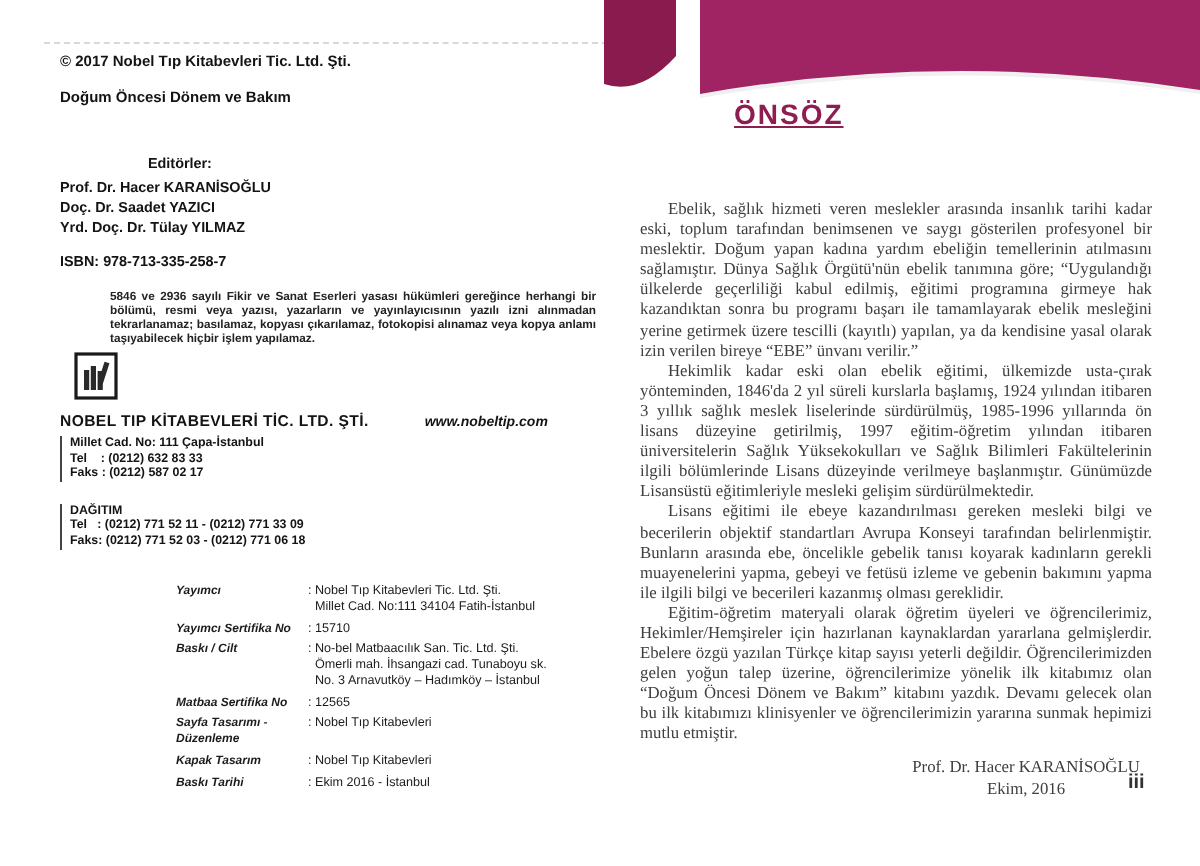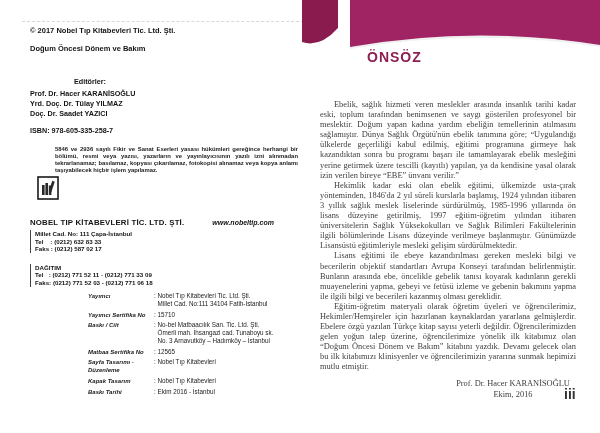--- a/index.html
+++ b/index.html
@@ -14,63 +14,63 @@
   .lp-copyright{margin-bottom:9px;}
   .lp-title{margin-bottom:24px;}
   .lp-editors-label{font-size:7.2px;font-weight:bold;line-height:9px;margin-bottom:3px;margin-left:44px;}
   .lp-editor{font-size:7.2px;font-weight:bold;line-height:10px;}
   .lp-isbn{font-size:7.2px;font-weight:bold;margin-top:7px;}
   .lp-legal{margin-top:11px;margin-left:25px;width:243px;font-size:5.9px;font-weight:bold;
             line-height:6.9px;text-align:justify;color:#222;}
 
   .lp-pub{position:absolute;left:30px;top:176px;width:278px;color:#141414;}
   .logo-box{margin-left:7px;width:22px;height:24px;}
-  .pub-row{display:flex;align-items:baseline;margin-top:18px;}
+  .pub-row{display:flex;align-items:baseline;margin-top:6px;}
   .pub-name{font-size:7.8px;font-weight:bold;letter-spacing:.2px;}
   .pub-web{font-size:7px;font-weight:bold;font-style:italic;margin-left:28px;}
   .addr-block{margin-top:3px;border-left:1px solid #444;padding-left:4px;}
   .addr-line{font-size:6.2px;font-weight:bold;line-height:7.6px;white-space:pre;}
   .dagitim-block{margin-top:11px;border-left:1px solid #444;padding-left:4px;}
 
   .lp-colophon{position:absolute;left:88px;top:292px;width:220px;color:#1c1c1c;}
   .colo-row{display:flex;margin-bottom:2.6px;}
   .col-label{width:66px;flex:0 0 66px;font-size:6px;font-weight:bold;font-style:italic;line-height:8px;}
   .col-value{font-size:6.3px;line-height:8px;white-space:pre-wrap;}
 
   
   .rp{position:absolute;left:300px;top:0;width:300px;height:433px;}
   .rp-band-svg{position:absolute;left:0;top:0;}
   .rp-title{position:absolute;left:67px;top:49px;font-size:14px;font-weight:bold;
-            letter-spacing:1px;color:#8e1d52;}
+            letter-spacing:1px;color:#8e1d52;text-decoration:underline;}
   .rp-text{position:absolute;left:20px;top:100px;width:256px;
            font-family:"Liberation Serif",serif;font-size:8.4px;line-height:10.1px;
            text-align:justify;color:#3e3e3e;}
   .body-par{margin:0;text-indent:14px;}
   .rp-signature{margin-top:5px;margin-left:118px;width:150px;text-align:center;text-indent:0;}
   .sig-name{font-size:8.4px;line-height:11px;}
   .sig-date{font-size:8.4px;line-height:11px;}
-  .rp-pagenum{position:absolute;left:264px;top:386px;font-size:14px;font-weight:bold;color:#333;}
+  .rp-pagenum{position:absolute;left:264px;top:386px;font-size:10px;font-weight:bold;color:#333;}
 </style>
 </head>
 <body>
 
 <div id="canvas">
 
   <div class="page-edge-line"></div>
 
   <div class="lp-top">
     <div class="t-b lp-copyright">© 2017 Nobel Tıp Kitabevleri Tic. Ltd. Şti.</div>
     <div class="t-b lp-title">Doğum Öncesi Dönem ve Bakım</div>
     <div class="lp-editors-label">Editörler:</div>
     <div>
         <div class="lp-editor">Prof. Dr. Hacer KARANİSOĞLU</div>
+        <div class="lp-editor">Doç. Dr. Saadet YAZICI</div>
         <div class="lp-editor">Yrd. Doç. Dr. Tülay YILMAZ</div>
-        <div class="lp-editor">Doç. Dr. Saadet YAZICI</div>
       </div>
-    <div class="lp-isbn">ISBN: 978-605-335-258-7</div>
+    <div class="lp-isbn">ISBN: 978-713-335-258-7</div>
     <div class="lp-legal">5846 ve 2936 sayılı Fikir ve Sanat Eserleri yasası hükümleri gereğince herhangi bir bölümü, resmi veya yazısı, yazarların ve yayınlayıcısının yazılı izni alınmadan tekrarlanamaz; basılamaz, kopyası çıkarılamaz, fotokopisi alınamaz veya kopya anlamı taşıyabilecek hiçbir işlem yapılamaz.</div>
   </div>
 
   <div class="lp-pub">
     <div class="logo-box">
       <svg width="22" height="24" viewBox="0 0 22 24">
         <rect x="1" y="1" width="20" height="22" fill="#ffffff" stroke="#1a1a1a" stroke-width="1.6"></rect>
         <rect x="5" y="9" width="2.6" height="10" fill="#2a2a2a"></rect>
         <rect x="8.4" y="7" width="2.6" height="12" fill="#2a2a2a"></rect>
         <rect x="11.8" y="9.5" width="2.6" height="9.5" fill="#2a2a2a"></rect>

